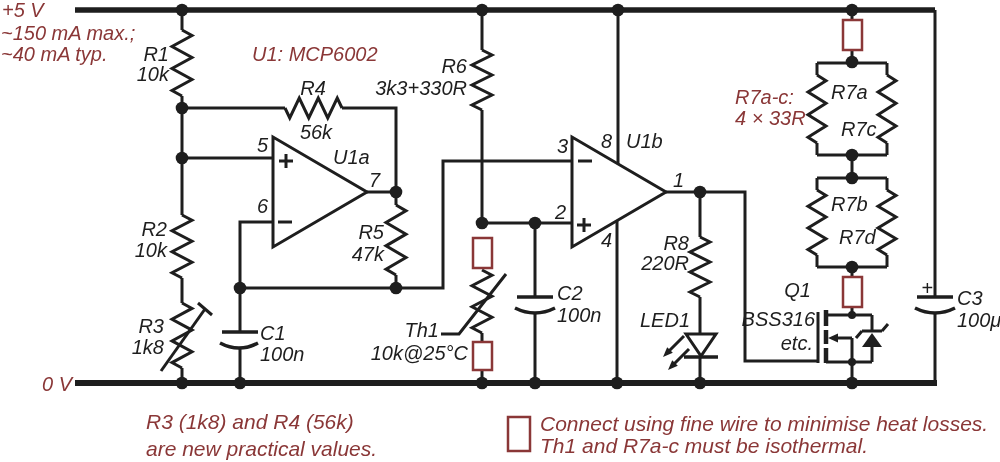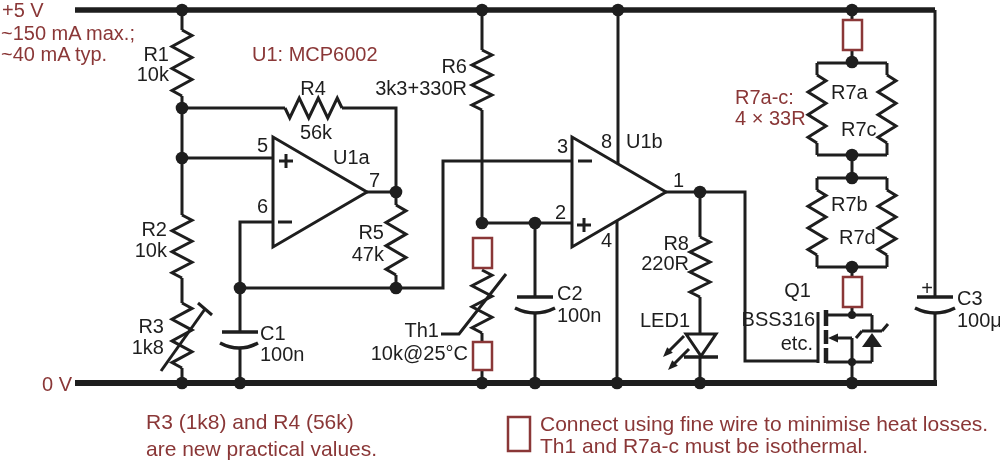--- a/index.html
+++ b/index.html
@@ -1,21 +1,21 @@
 <!DOCTYPE html>
 <html style="--ink: #1e1e1e; --maroon: #8a3737; --bg: #ffffff;"><head>
 <meta charset="utf-8">
 <style>
   :root{
     --ink:#1e1e1e;
     --maroon:#8a3737;
     --bg:#ffffff;
   }
   html,body{margin:0;padding:0;background:var(--bg);}
-  .stage{width:1000px;height:462px;position:relative;background:var(--bg);overflow:hidden;}
+  .stage{width:1000px;height:462px;position:relative;background:var(--bg);overflow:hidden;font-style:italic;}
   svg{display:block;}
   svg text{
     font-family:"Liberation Sans","DejaVu Sans",sans-serif;
     font-size:20px;
     fill:var(--ink);
   }
   svg text.maroon{fill:var(--maroon);}
   svg text.note{font-size:21px;}
   .wire{stroke:var(--ink);stroke-width:3;fill:none;stroke-linecap:butt;stroke-linejoin:miter;}
   .rail{stroke:var(--ink);stroke-width:5.5;fill:none;}

